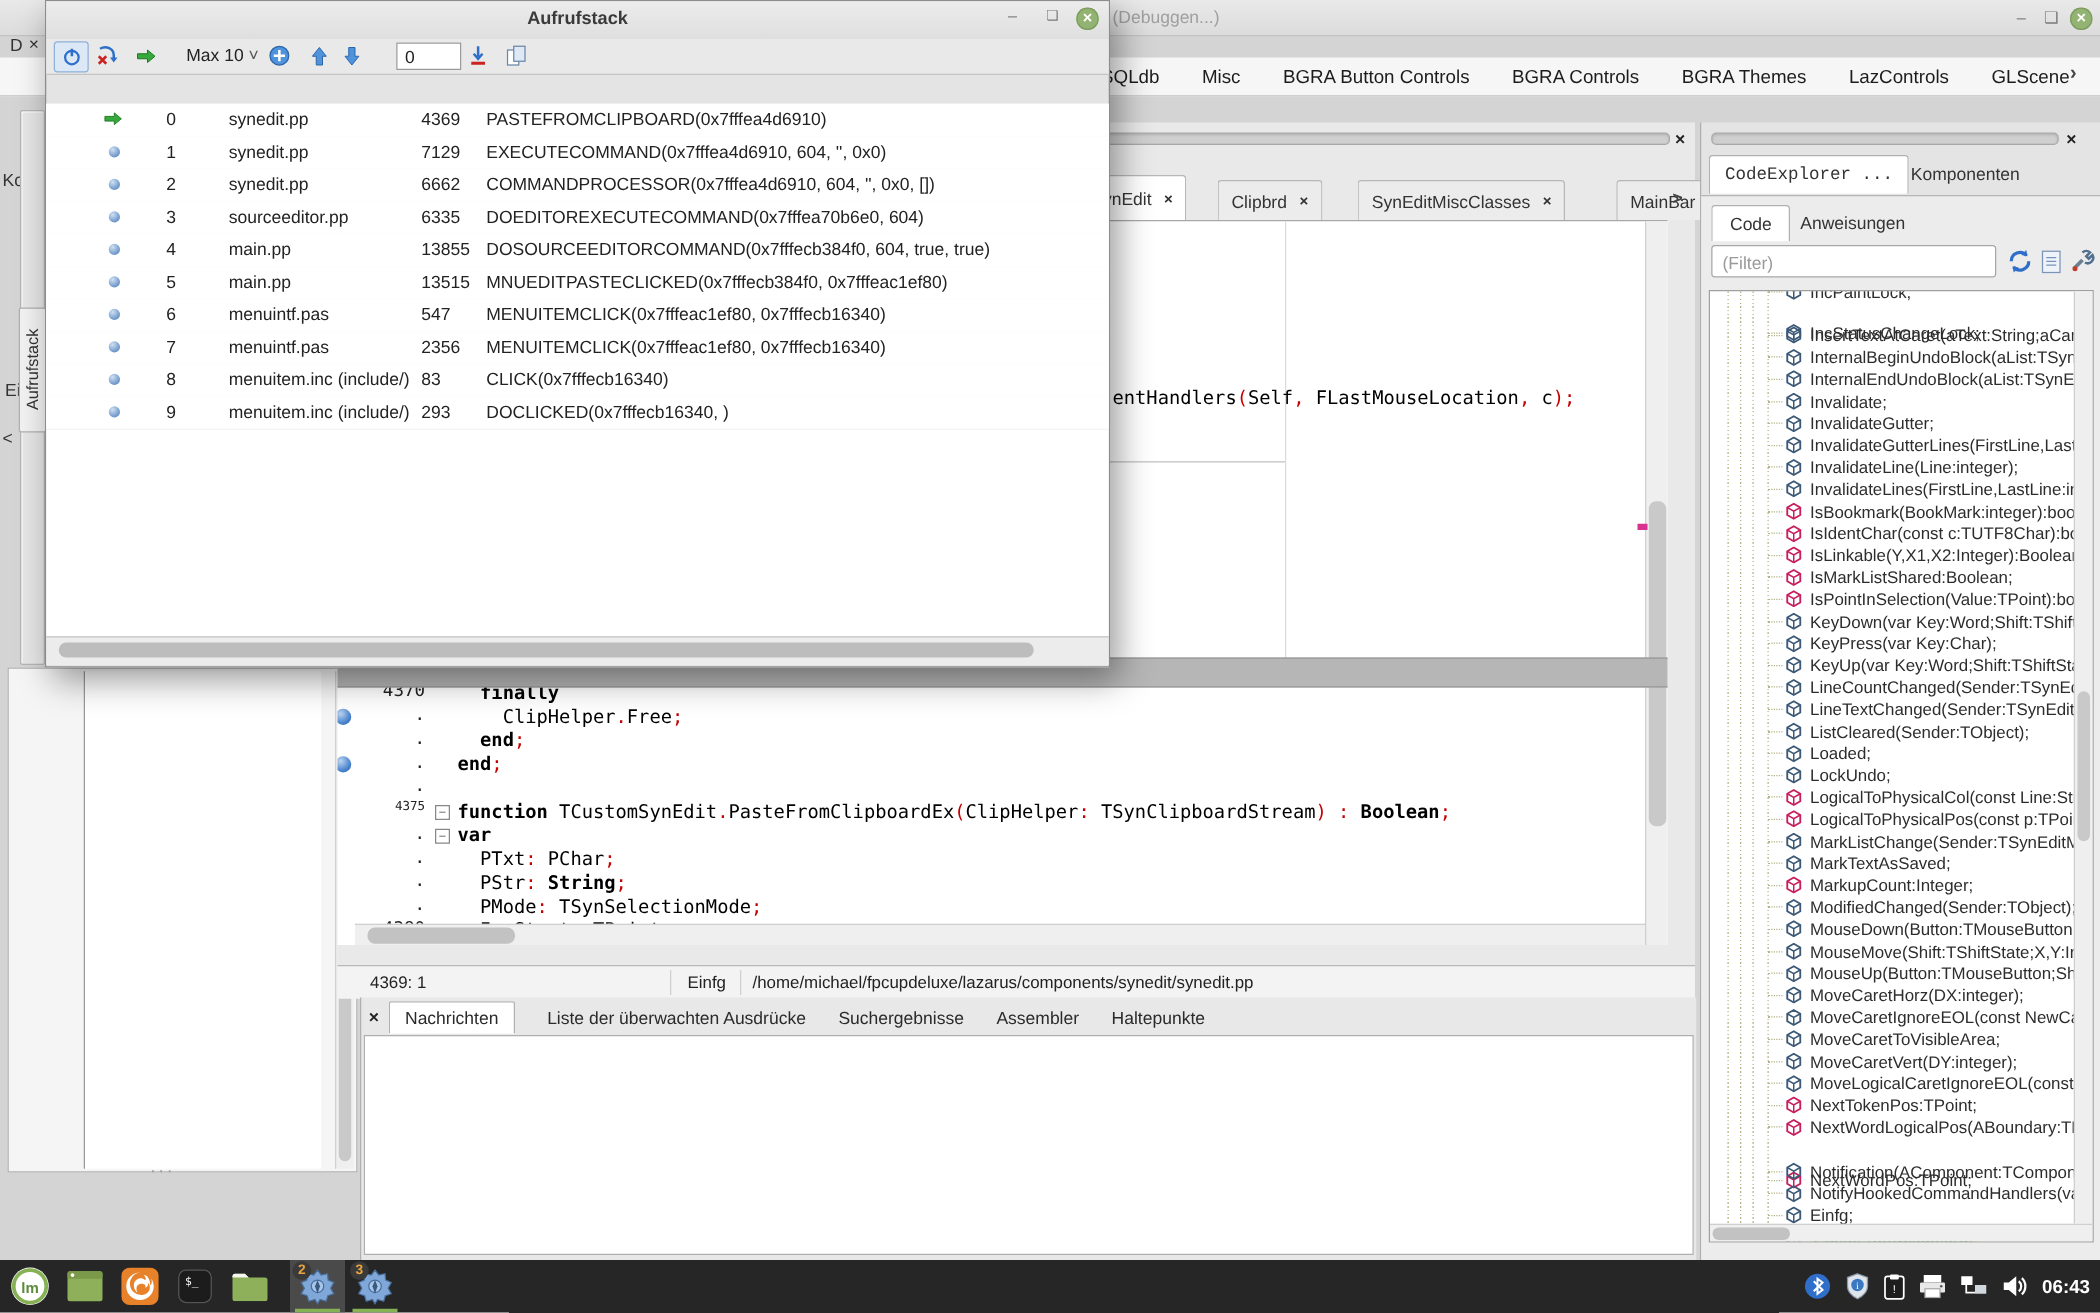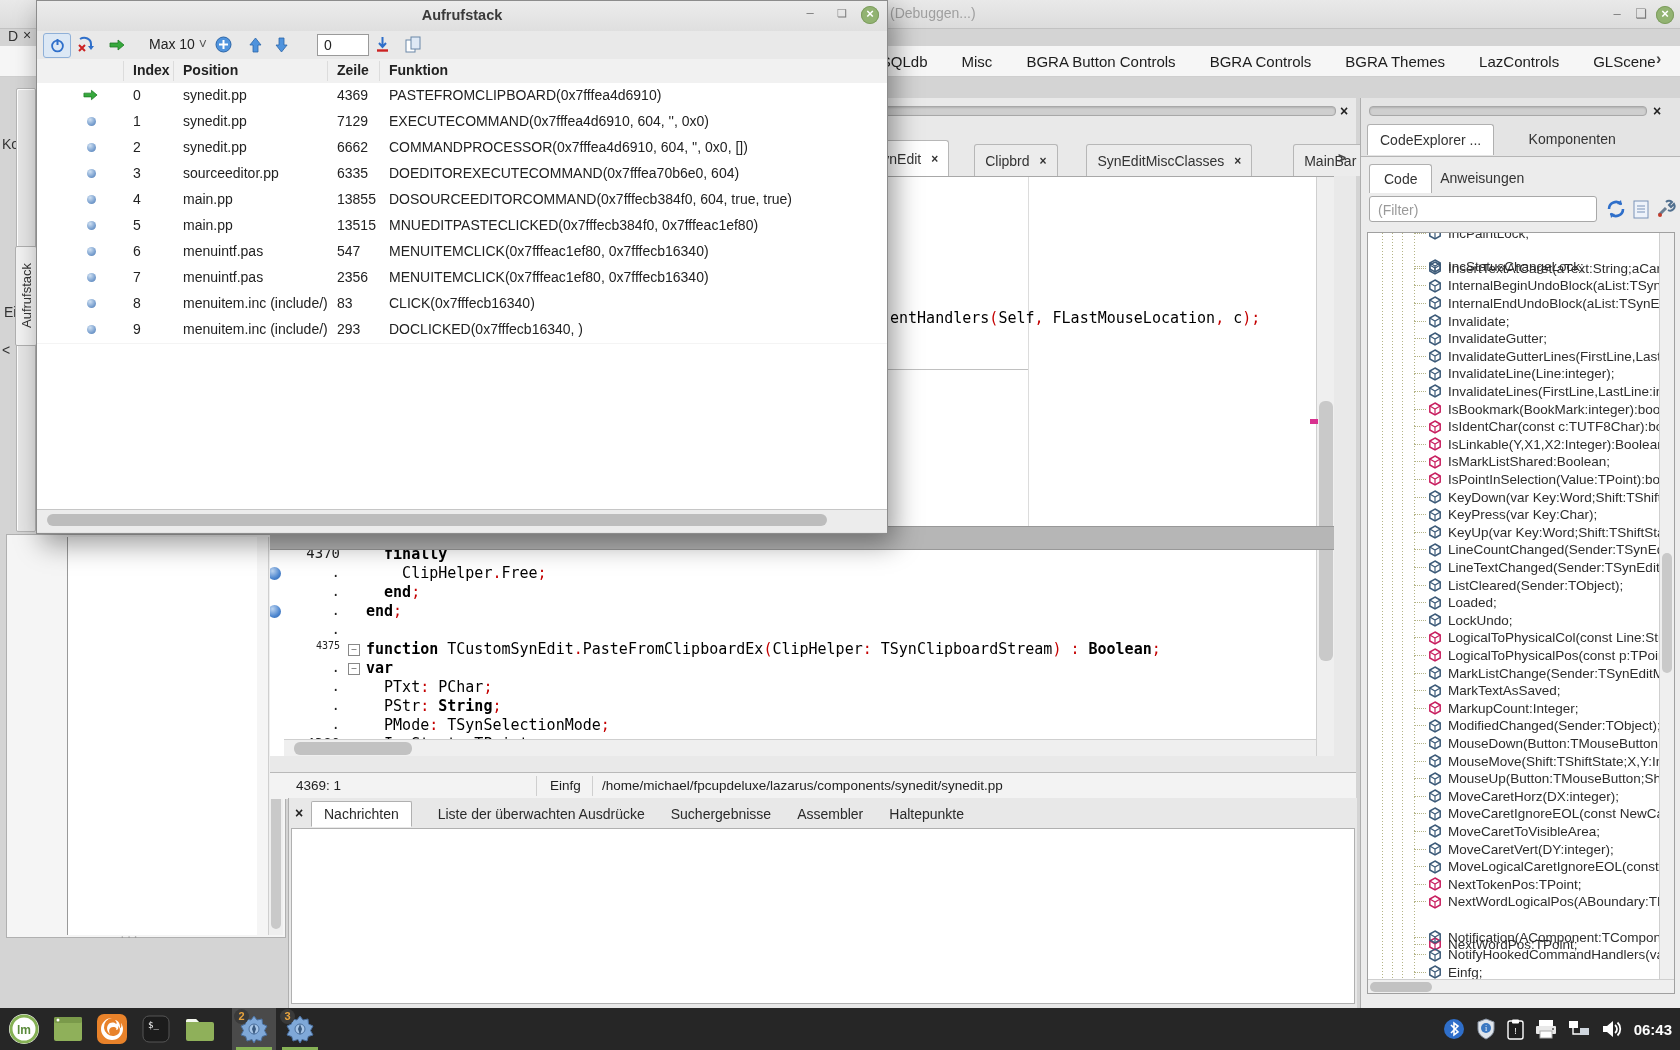--- a/index.html
+++ b/index.html
@@ -228,21 +228,21 @@
         <span class="mtab">Assembler</span>
         <span class="mtab">Haltepunkte</span>
       </div>
     <div id="msg-content"></div>
   </div>
 
   <div class="abs" id="right-panel">
     <div class="abs dock-groove" style="left:8px;top:8px;width:276px;"></div>
     <span class="abs dock-close" style="left:292px;top:6px;">×</span>
     <div id="rp-outer-tabs">
-        <span class="rtab activebox" style="left: 6px; top: 26px; padding: 7px 12px;">CodeExplorer ...</span>
+        <span class="rtab activebox" style="left: 6px; top: 26px; padding: 7px 12px; font-family: Liberation Mono, monospace;">CodeExplorer ...</span>
         <span class="rtab" style="left: 163.6px; top: 26px; padding: 7px 4px;">Komponenten</span>
       </div>
     <div class="abs" style="left:0;top:58px;width:320px;height:852px;background:#ececec;border-top:1px solid #b5b5b5;"></div>
     <div id="rp-inner-tabs">
         <span class="rtab activebox" style="left: 8px; top: 66px; padding: 6px 14px;">Code</span>
         <span class="rtab" style="left: 73.2px; top: 66px; padding: 6px;">Anweisungen</span>
       </div>
     <div id="filter-input">(Filter)</div>
     <span class="abs" style="left:244px;top:100px;">
       <svg width="22" height="22" viewBox="0 0 22 22">
@@ -772,30 +772,20 @@
             <path d="M7.5 1v9M4 7l3.5 4L11 7" fill="none" stroke="#2f6fca" stroke-width="2"></path>
             <line x1="2" y1="14.5" x2="13" y2="14.5" stroke="#c22" stroke-width="2.4"></line>
           </svg>
       </span>
       <span class="toolbtn" style="left:368px;">
         <svg width="17" height="17" viewBox="0 0 17 17">
             <rect x="1" y="4" width="9" height="12" fill="#fff" stroke="#6a87a8"></rect>
             <rect x="6" y="1" width="9" height="12" fill="#dfe9f5" stroke="#6a87a8"></rect>
           </svg>
       </span>
-    </div>
-    <div id="cs-header">
-      <div class="colline" style="left:86px;"></div>
-        <div class="colline" style="left:136px;"></div>
-      <div class="colline" style="left:290px;"></div>
-        <div class="colline" style="left:342px;"></div>
-      <span class="abs" style="left:96px;top:3px;">Index</span>
-      <span class="abs" style="left:146px;top:3px;">Position</span>
-      <span class="abs" style="left:300px;top:3px;">Zeile</span>
-      <span class="abs" style="left:352px;top:3px;">Funktion</span>
     </div>
     <div id="cs-body-bg"></div>
     <div id="cs-rows">
         <div class="csrow" style="top: 0px;">
           <span style="left: 46px; top: 6px;">
             <svg width="15" height="12" viewBox="0 0 16 12">
               <path d="M1 4h8V1l6 5-6 5V8H1z" fill="#36a93c" stroke="#1e7a24" stroke-width=".8"></path>
             </svg>
           </span>
           <span style="left: 96px;">0</span>

